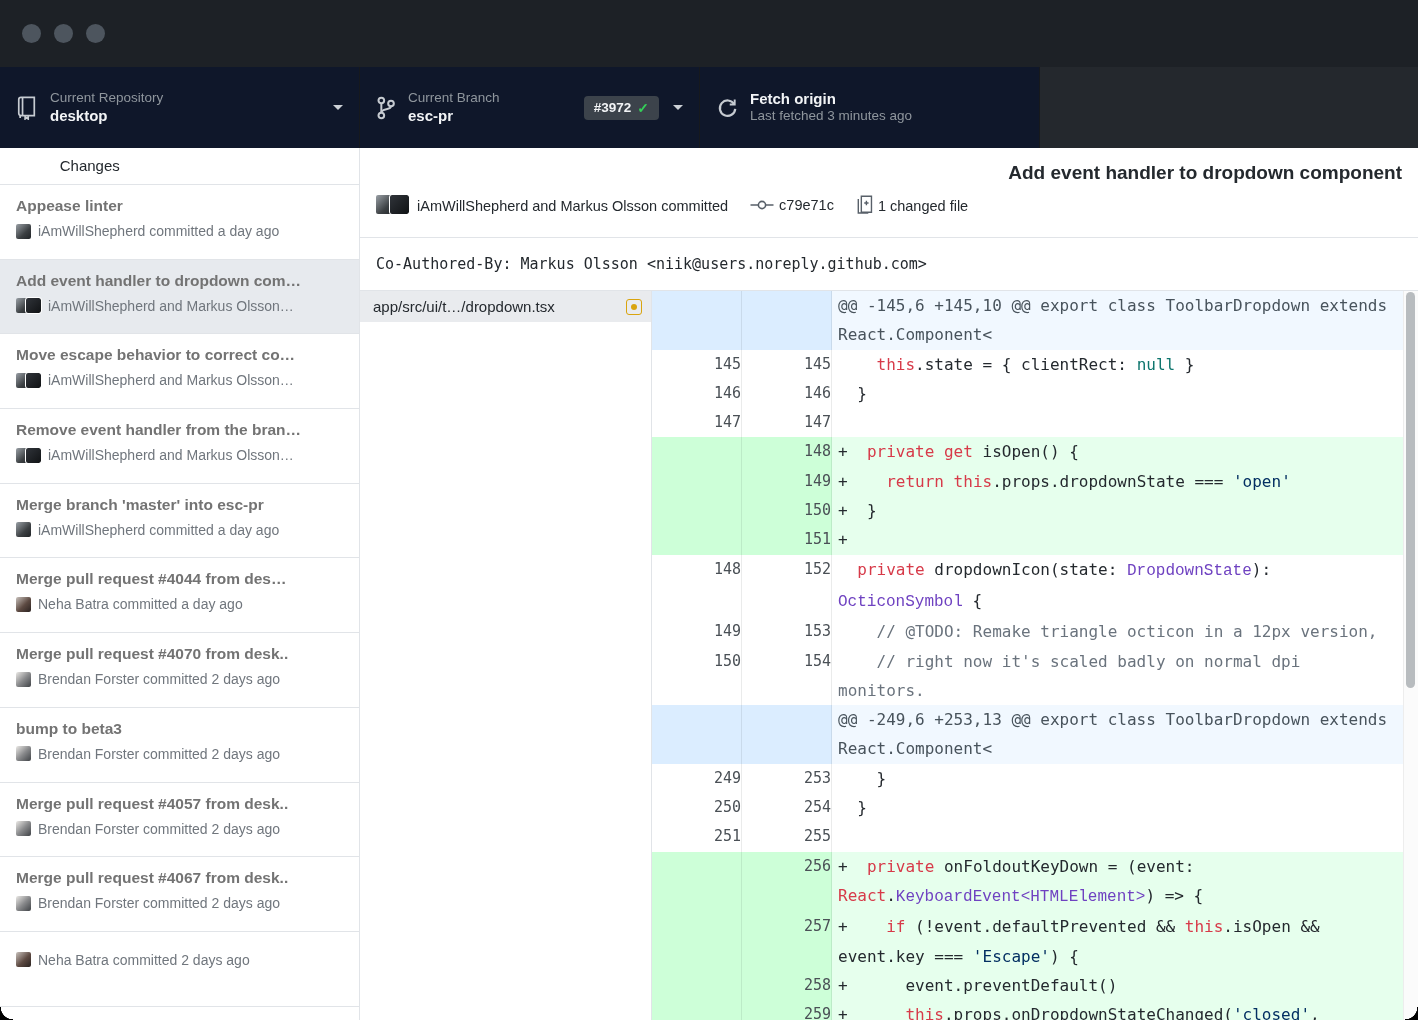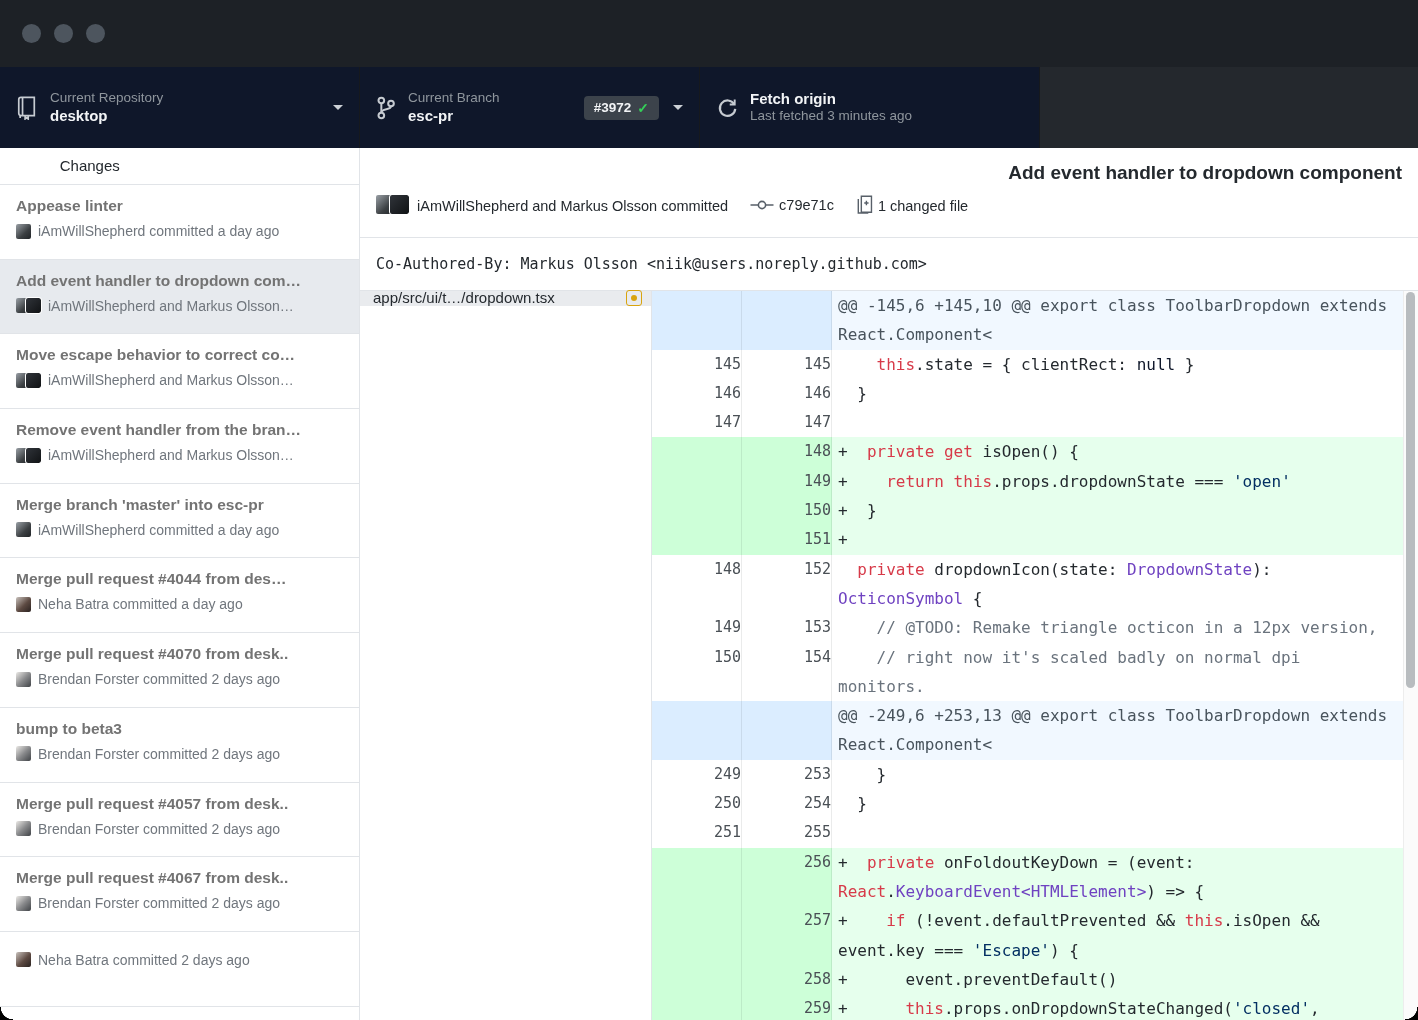--- a/index.html
+++ b/index.html
@@ -66,21 +66,21 @@
   .meta-avs { display:flex; margin-right:8px; }
   .meta-avs .av { width:19px; height:19px; }
   .meta-item { display:flex; align-items:flex-end; margin-right:22px; }
   .meta-icon { display:flex; color:#586069; margin-right:5px; }
   .commit-desc { height:53px; border-bottom:1px solid #e1e4e8; display:flex; align-items:center;
     padding:0 16px; font-size:15px; color:#24292e; }
 
   
   .diff-wrap { flex:1; display:flex; min-height:0; }
   .file-panel { width:292px; border-right:1px solid #e1e4e8; background:#fff; flex-shrink:0; }
-  .file-row { height:15px; background:#e9ebee; display:flex; align-items:flex-end;
+  .file-row { height:31px; background:#e9ebee; display:flex; align-items:center;
     padding:0 9px 0 13px; cursor:pointer; }
   .file-path { flex:1; font-size:15px; color:#24292e; white-space:nowrap; overflow:hidden; }
   .mod-icon { width:16px; height:16px; border:1.5px solid #d9a40e; border-radius:3px;
     position:relative; flex-shrink:0; margin-left:8px; }
   .mod-icon::after { content:""; position:absolute; left:50%; top:50%; width:6px; height:6px;
     margin:-3px 0 0 -3px; border-radius:50%; background:#d9a40e; }
 
   .diff-pane { flex:1; position:relative; overflow:hidden; background:#fff; padding-right:15px; }
   .drow { display:flex; min-height:29.3px; }
   .gut { width:90px; flex-shrink:0; text-align:right; padding-right:0;
@@ -88,23 +88,23 @@
     color:#4a5056; border-right:1px solid rgba(27,31,35,0.09); }
   .code { flex:1; min-width:0; padding-left:6px; font-family:"DejaVu Sans Mono", monospace;
     font-size:16px; line-height:29.3px; color:#24292e; }
   .codeinner { display:block; max-width:57ch; white-space:pre-wrap; overflow-wrap:break-word; }
   .drow.hunk .gut { background:#dbedff; }
   .drow.hunk .code { background:#f1f8ff; }
   .drow.add .gut { background:#cdffd8; }
   .drow.add .code { background:#e6ffed; }
   .tok-h { color:#48535c; }
   .tok-k { color:#d73a49; }
-  .tok-y { color:#6f42c1; }
+  .tok-y { color:#6f42c1;font-family:Liberation Mono, monospace; }
   .tok-s { color:#032f62; }
-  .tok-n { color:#0f172a; }
+  .tok-n { color:#0f766e; }
   .tok-c { color:#6a737d; }
   .tok-t { color:#24292e; }
 
   .scroll-lane { position:absolute; top:0; right:0; width:15px; height:100%;
     background:#fbfbfb; border-left:1px solid #ededed; }
   .scroll-thumb { position:absolute; top:1px; right:3px; width:9px; height:396px;
     border-radius:4.5px; background:#b8bcbf; }
 
   
   .corner { position:absolute; width:13px; height:13px; z-index:50; }

